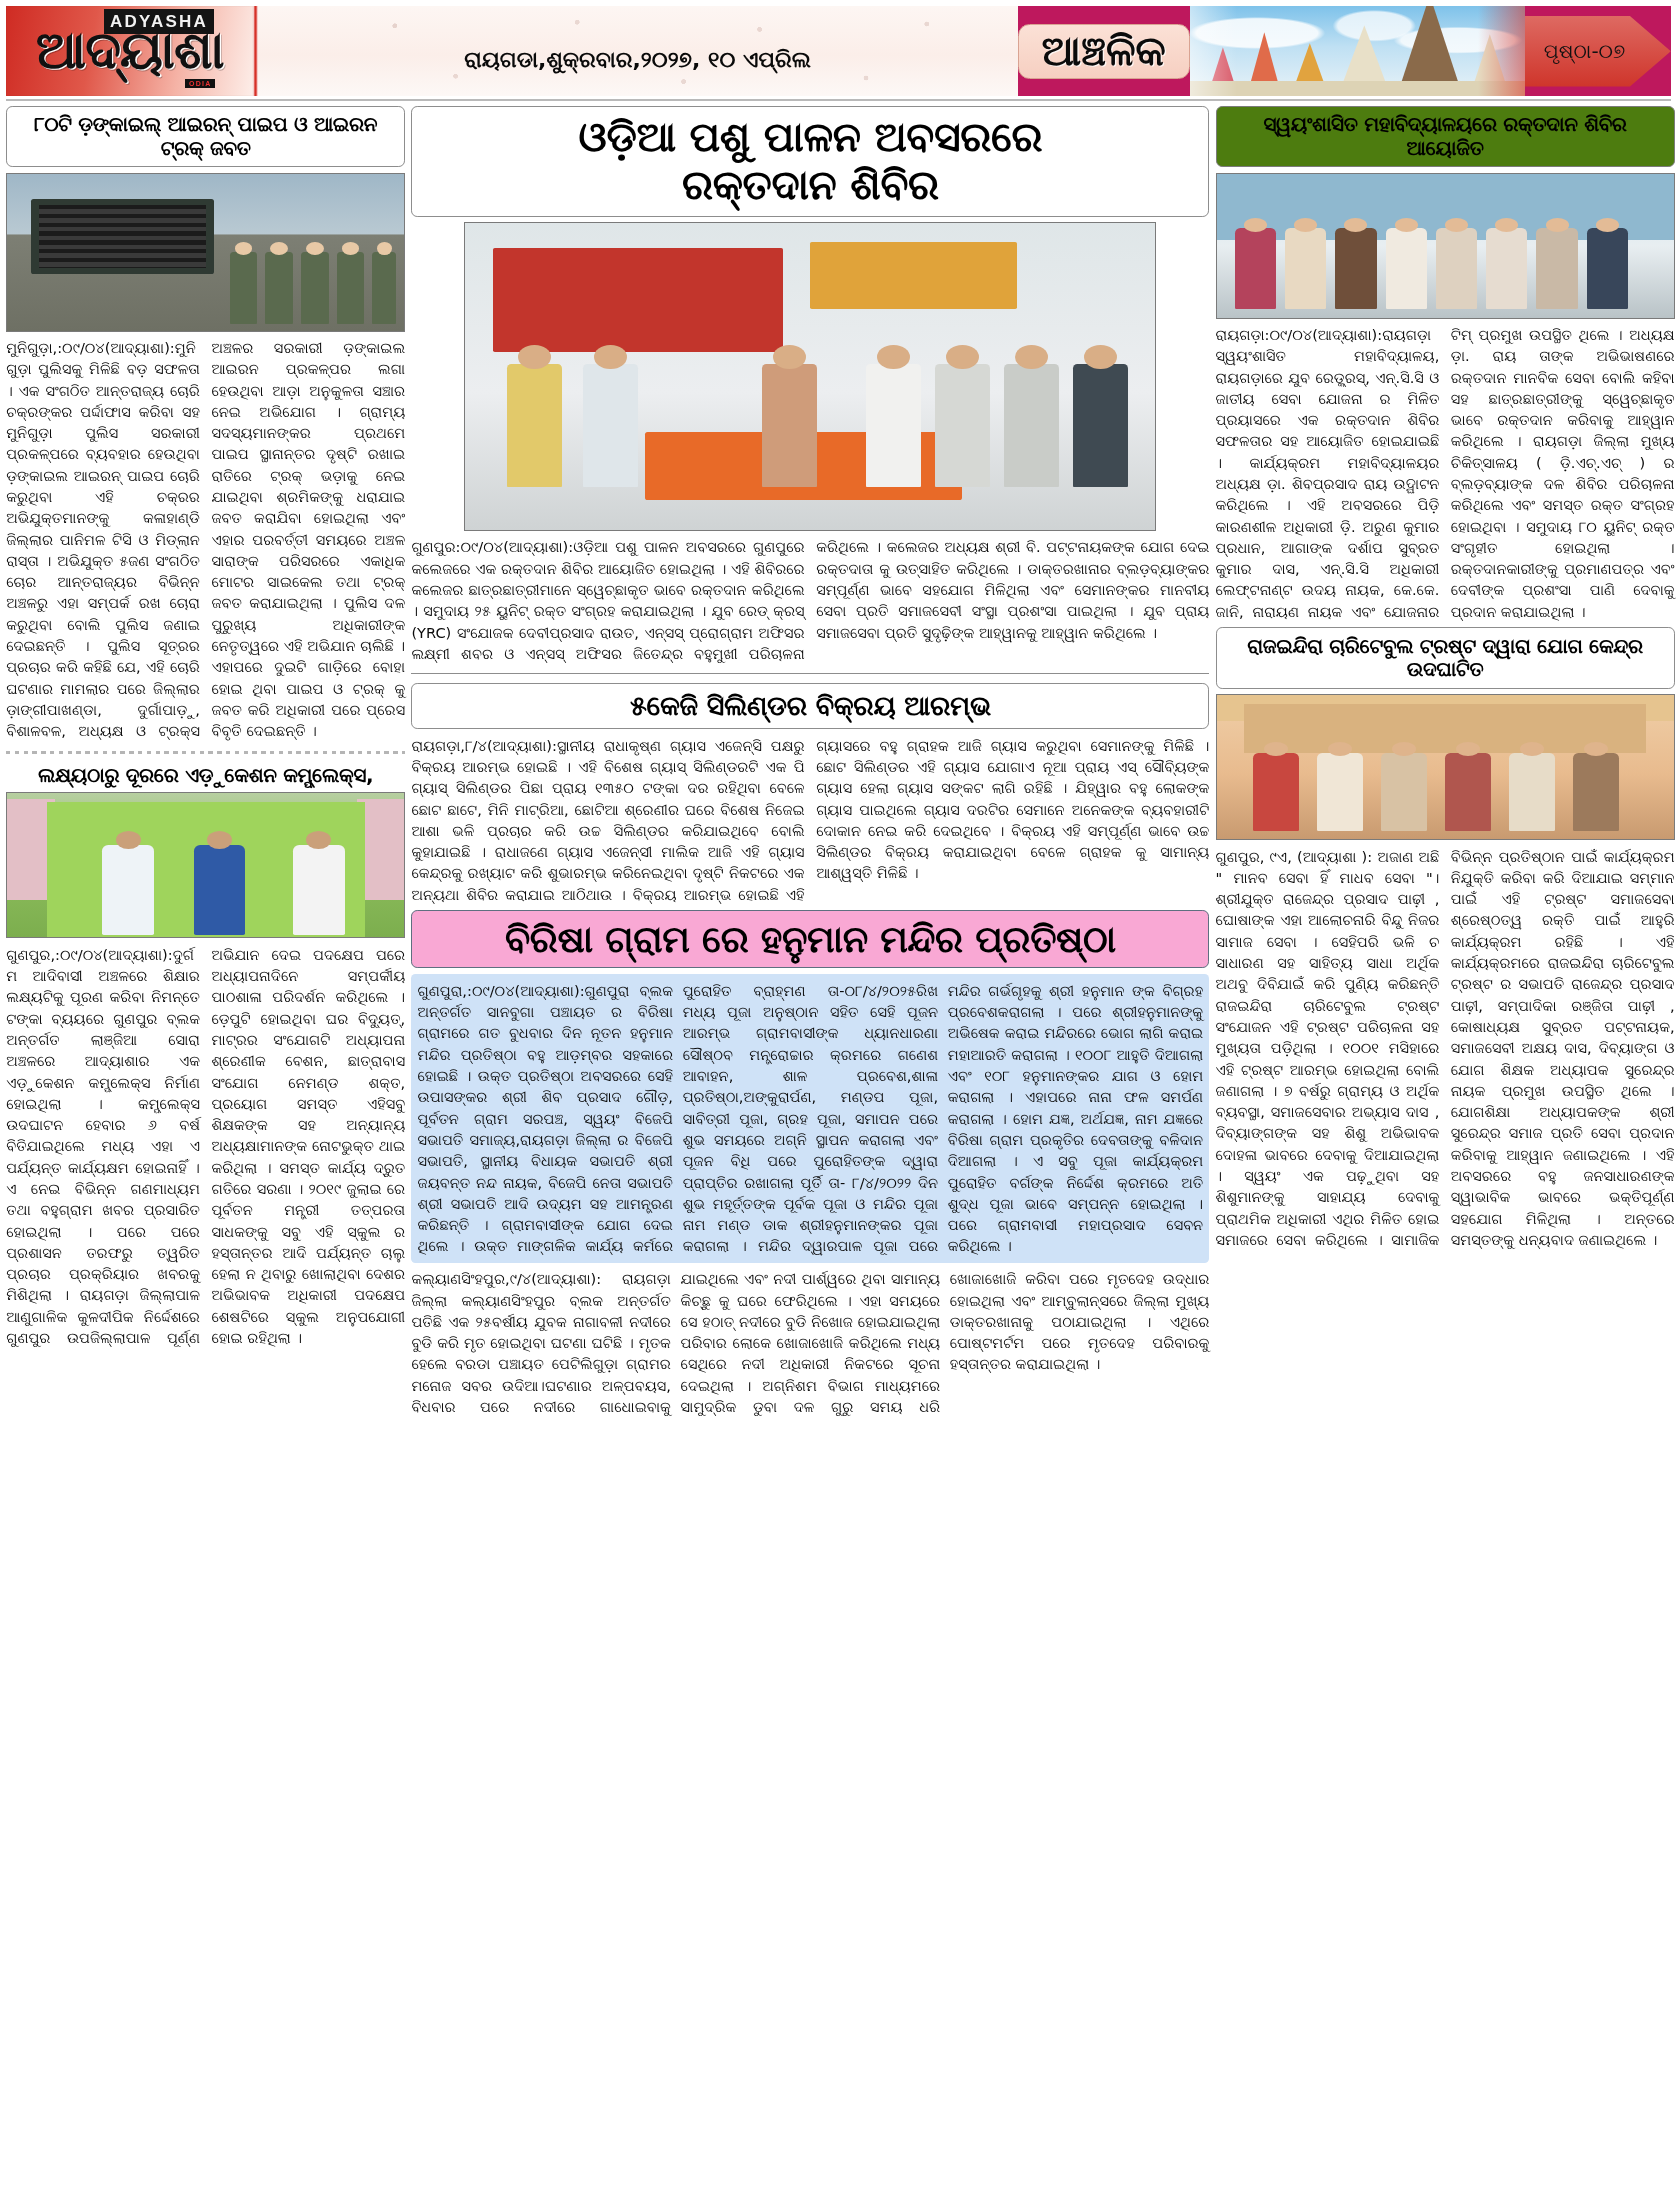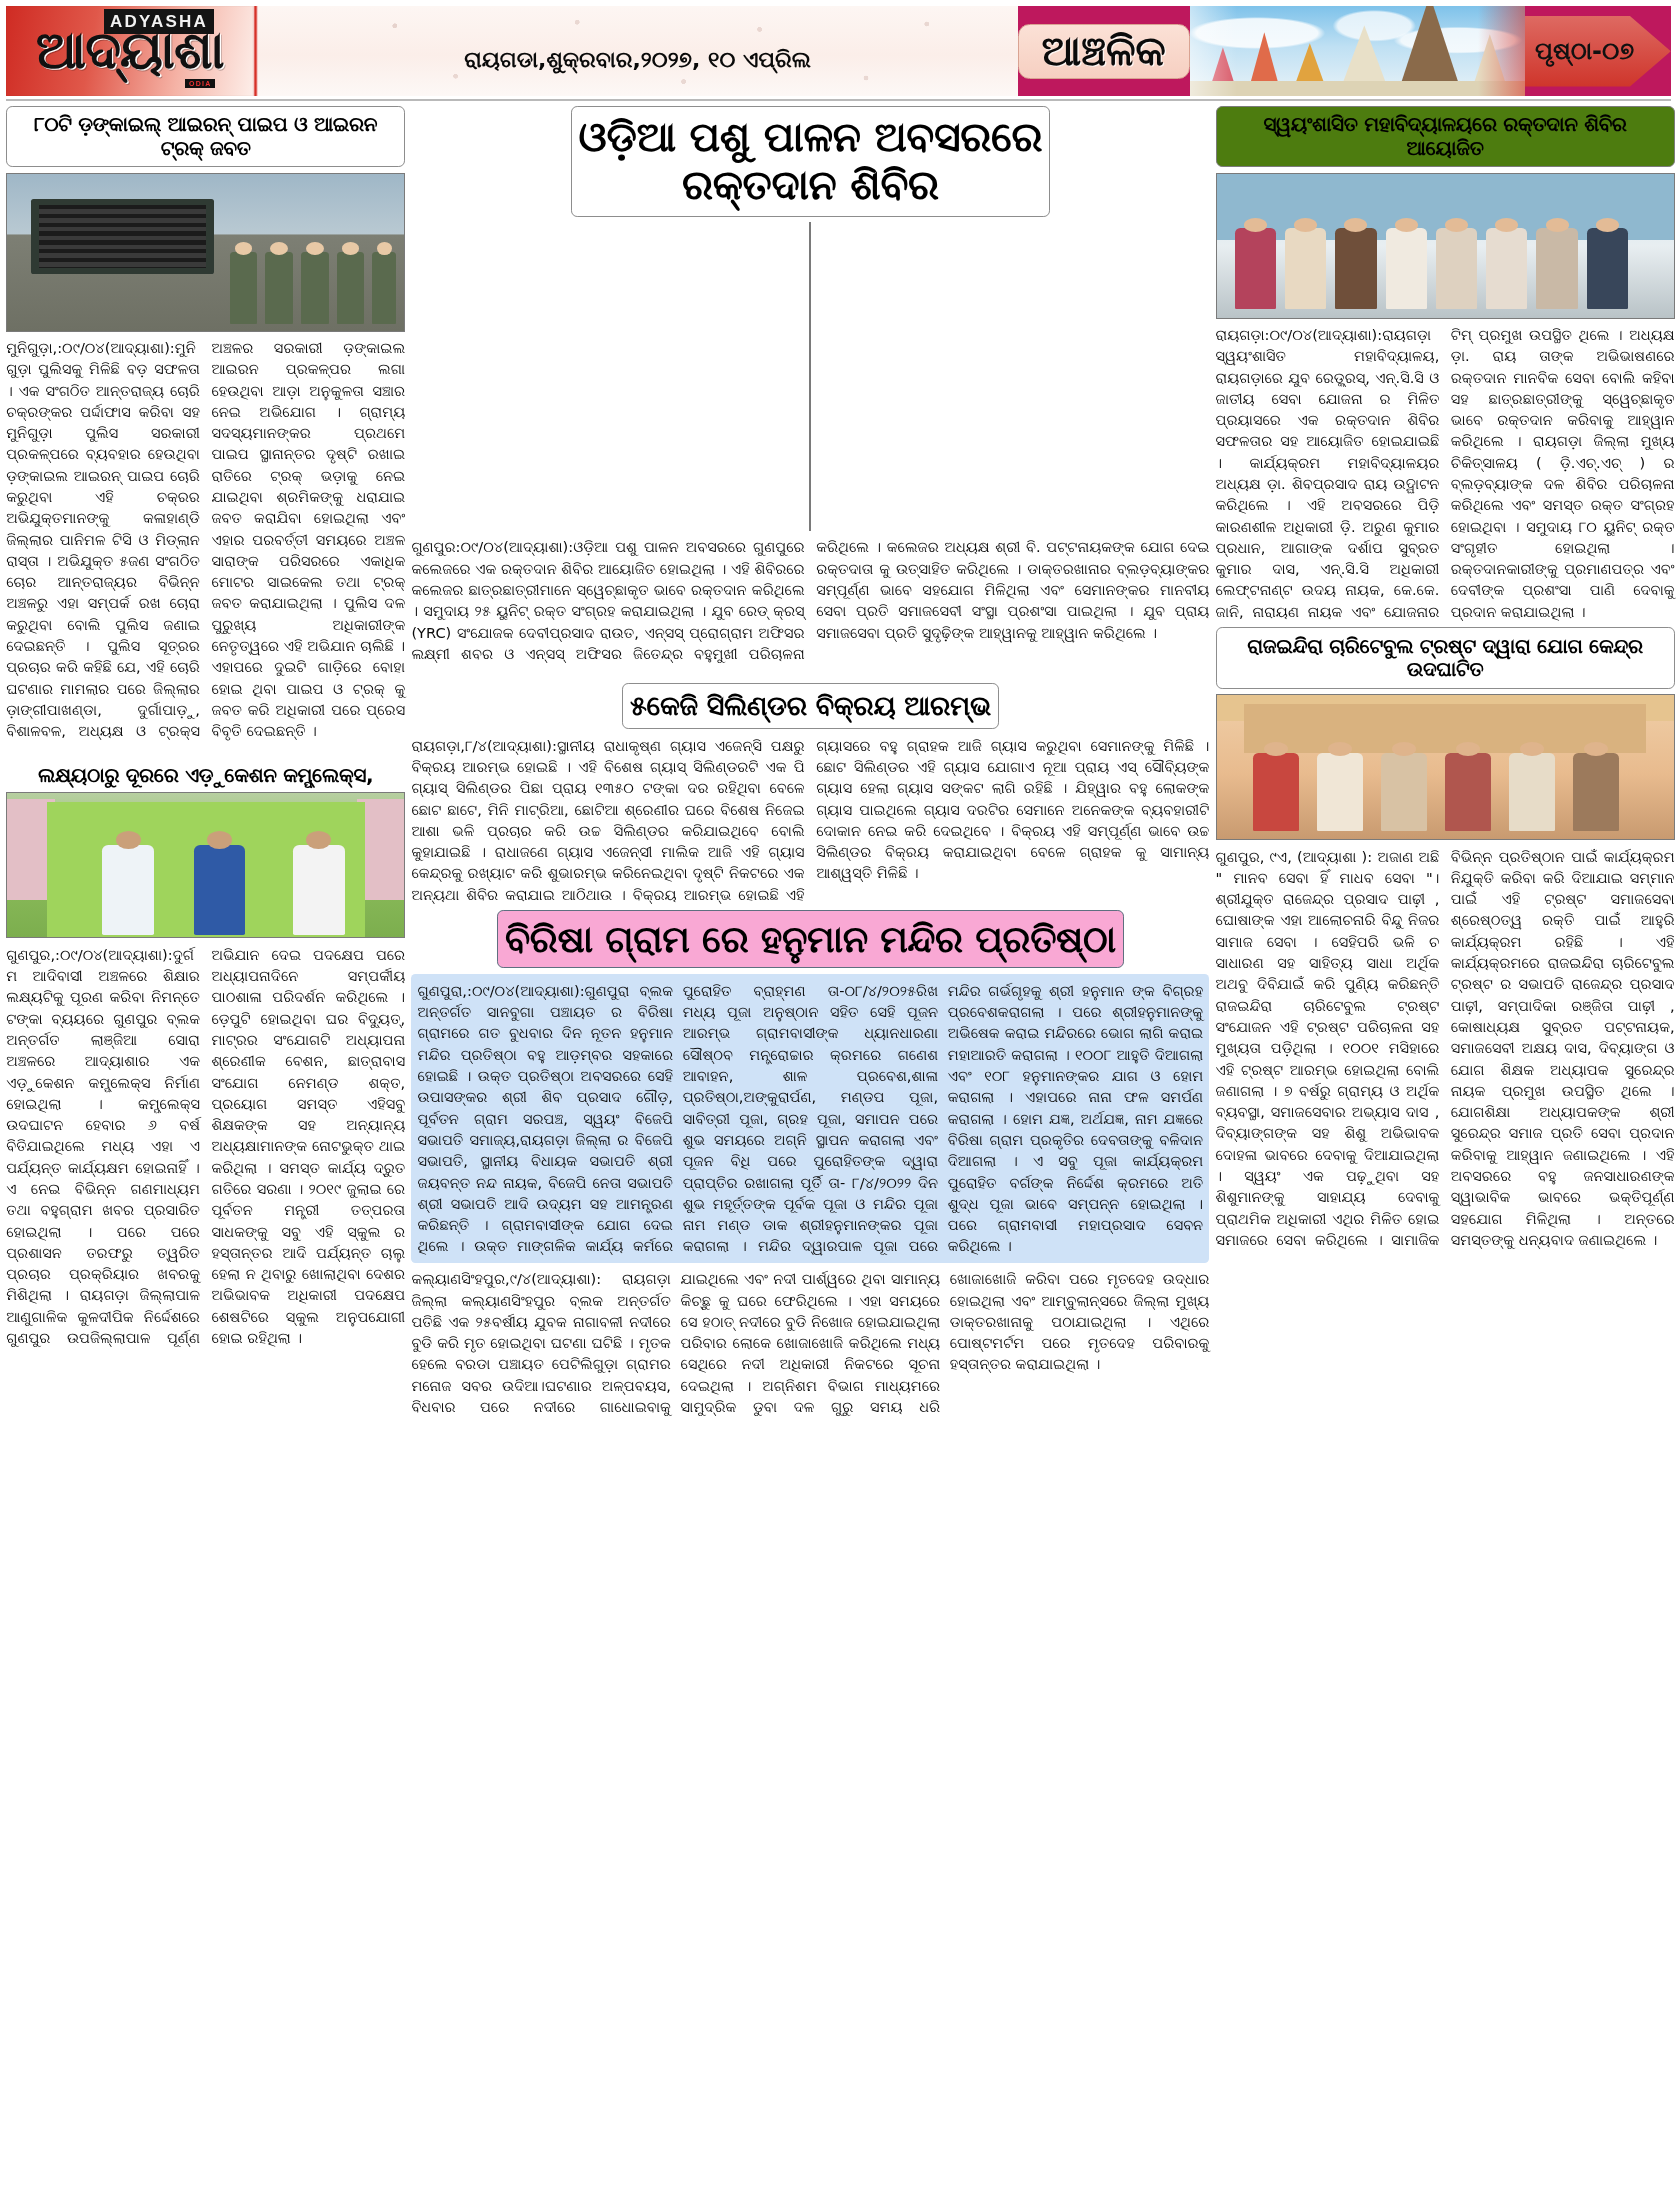--- a/index.html
+++ b/index.html
@@ -88,33 +88,33 @@
   .temple:after{content:"";position:absolute;inset:0;
      background:linear-gradient(90deg,rgba(255,255,255,.55),transparent 14%,transparent 86%,rgba(214,48,39,.55));}
   .pageno{
     flex:0 0 146px;position:relative;display:flex;align-items:center;justify-content:center;
   }
   .pageno .arrow{
     position:absolute;left:0;top:9.7px;bottom:9.7px;right:0;
     background:linear-gradient(180deg,#de6a62,#cf352b);
     clip-path:polygon(0 0, 72% 0, 100% 50%, 72% 100%, 0 100%);
   }
-  .pageno span{position:relative;z-index:2;font-size:24px;font-weight:bold;
+  .pageno span{position:relative;z-index:2;font-size:20px;font-weight:normal;
      font-family:"DejaVu Sans",sans-serif;color:#111;padding-right:26.5px;}
 
   .mast-rule{height:2.6px;margin:2.6px 6.2px 0 6.2px;background:#b9b9b9;}
 
   
   .grid{
     display:grid;
     grid-template-columns:399px 798px 459px;
     column-gap:6.2px;
     margin:4.4px 6.2px 0 6.2px;
   }
-  .col{display:flex;flex-direction:column;gap:5.3px;align-items:center;}
+  .col{display:flex;flex-direction:column;gap:5.3px;}
 
   .card{border:1.3px solid #8d8d8d;border-radius:6.2px;background:#fff;padding:6.2px 7px;box-sizing:border-box;}
   .card.tint-pink{border-color:#7b7b7b;}
 
   .hl{
     text-align:center;font-family:"DejaVu Sans",sans-serif;font-weight:bold;
     line-height:1.18;color:#000;letter-spacing:-0.4px;
   }
   .hl.h-small{font-size:20px;}
   .hl.h-mid{font-size:27px;}

